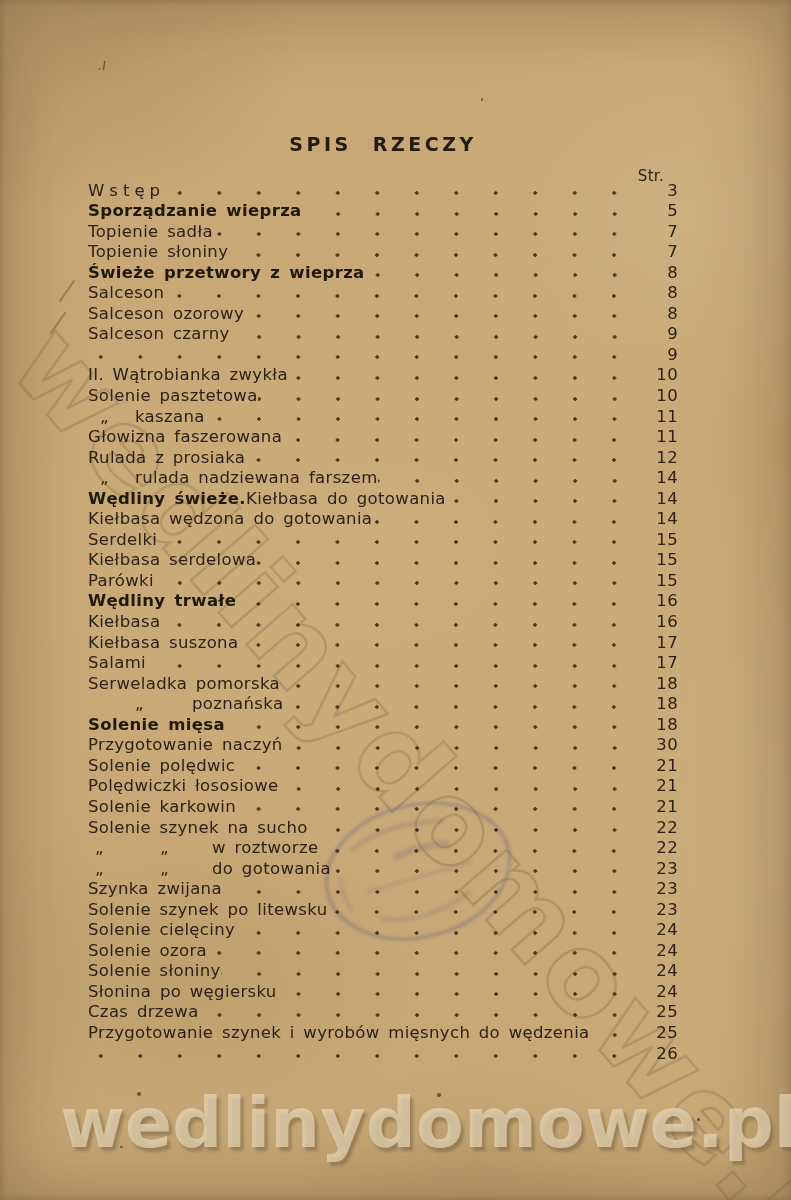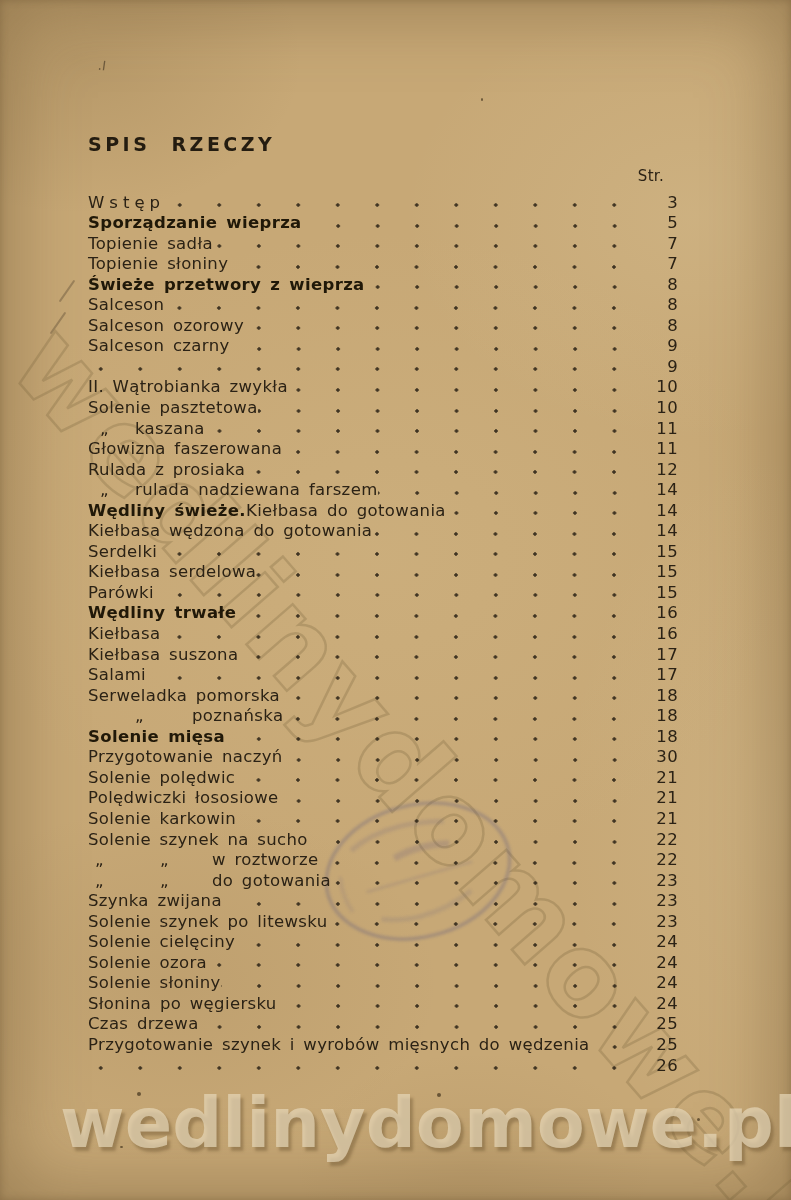--- a/index.html
+++ b/index.html
@@ -9,24 +9,24 @@
     background-image:
       radial-gradient(ellipse 320px 220px at 10% 5%, rgba(118,92,52,.20), transparent 70%),
       radial-gradient(ellipse 420px 320px at 88% 18%, rgba(236,222,182,.16), transparent 70%),
       radial-gradient(ellipse 560px 430px at 48% 46%, rgba(214,188,138,.28), transparent 75%),
       radial-gradient(ellipse 380px 260px at 22% 82%, rgba(128,100,58,.12), transparent 70%),
       radial-gradient(ellipse 300px 520px at 98% 68%, rgba(232,216,176,.15), transparent 70%),
       radial-gradient(ellipse 260px 160px at 60% 97%, rgba(128,100,58,.10), transparent 70%);
     box-shadow:inset 0 0 70px 14px rgba(94,71,38,.38), inset 0 0 8px rgba(70,50,28,.30);}
   
   .content{position:absolute;left:88px;right:113px;top:0;bottom:0;color:#2b2215;}
-  .title{position:absolute;top:133px;left:0;right:0;
+  .title{position:absolute;top:133px;left:0;right:0;text-align:center;
          font-size:19px;font-weight:bold;letter-spacing:3.5px;word-spacing:11px;color:#241c10;}
   .colhead{position:absolute;top:167px;right:14px;font-size:15px;letter-spacing:.3px;}
-  .toc{position:absolute;top:191px;left:0;right:0;}
+  .toc{position:absolute;top:179px;left:0;right:0;}
   .row{display:flex;align-items:flex-end;height:20.55px;font-size:16.5px;line-height:19px;
        letter-spacing:.35px;word-spacing:3px;white-space:nowrap;}
   .row .lab,.row .tail,.row .pg,.row .d1,.row .d2{display:block;}
   .row.bold .lab{font-weight:bold;color:#201808;}
   .row.spaced .lab{letter-spacing:5px;}
   .row .d1,.row .d2{flex:0 0 auto;}
   .row.ind1{padding-left:12px;} .row.ind1 .d1{width:35px;}
   .row.ind2{padding-left:47px;} .row.ind2 .d1{width:57px;}
   .row.ind3{padding-left:7px;}  .row.ind3 .d1{width:65px;} .row.ind3 .d2{width:52px;}
   .leader{flex:1 1 auto;height:6px;margin-bottom:3.5px;min-width:0;

